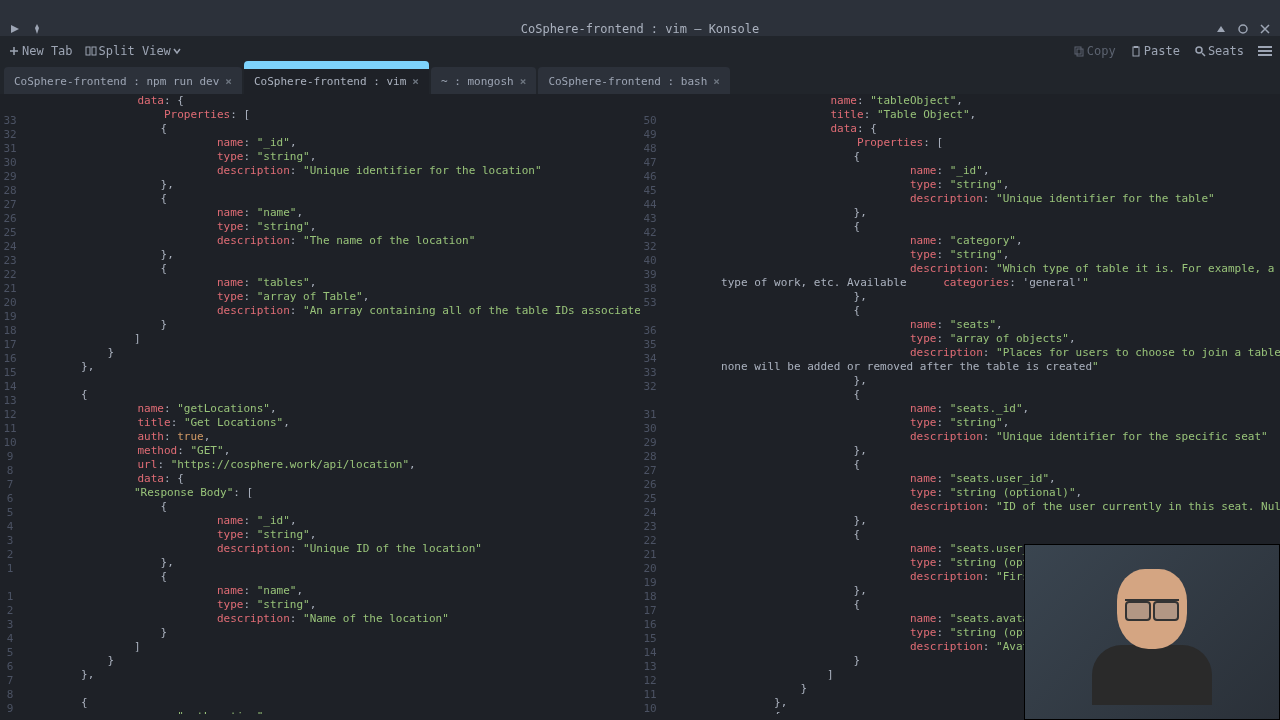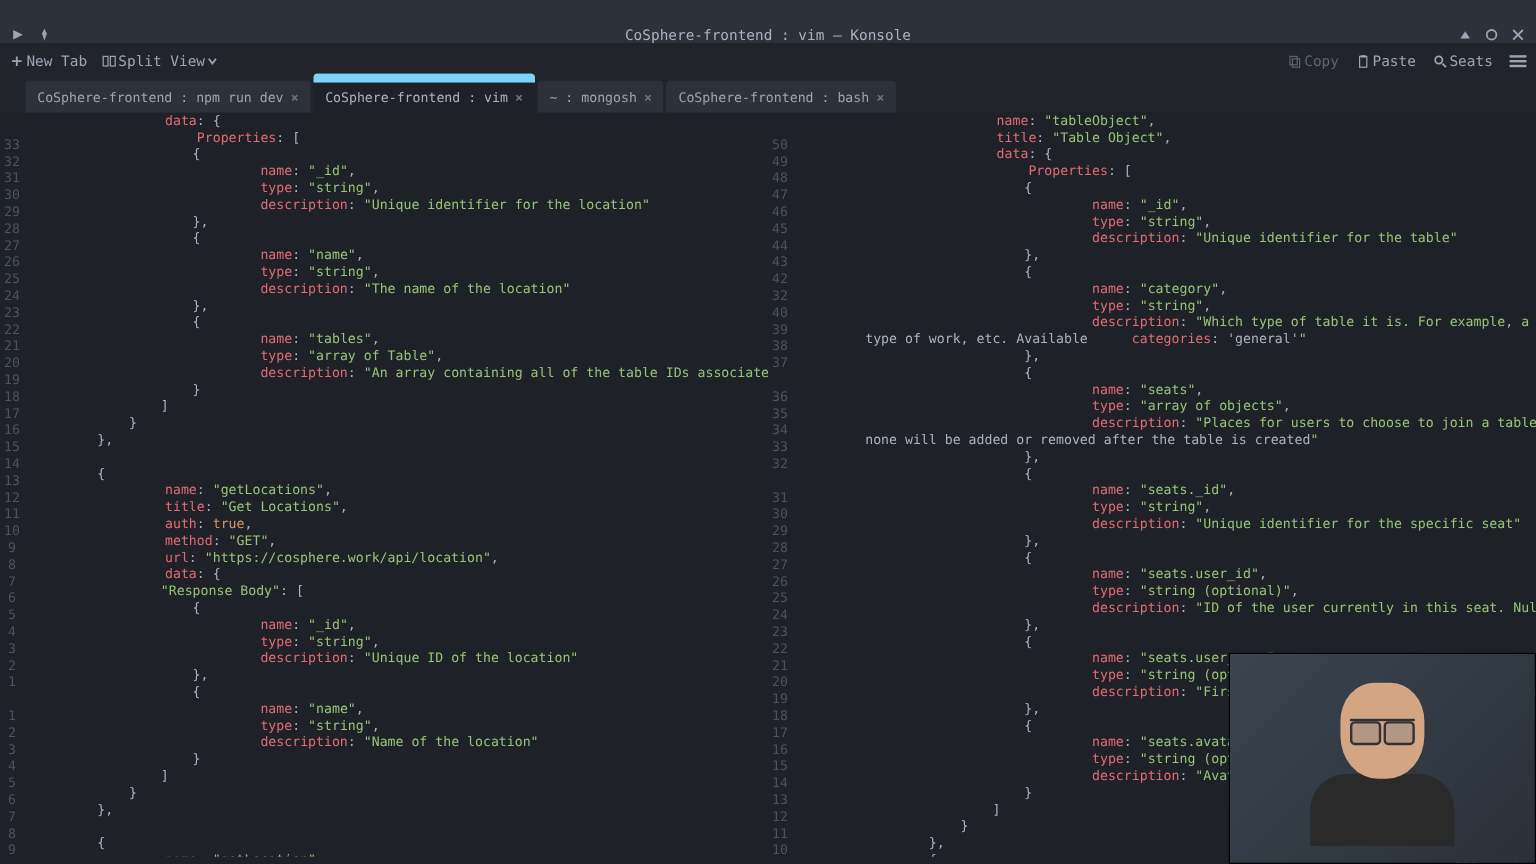--- a/index.html
+++ b/index.html
@@ -33,21 +33,21 @@
   gap: 12px;
 }
 .toolbar-group { display: flex; align-items: center; gap: 2px; color: #9da5b4; font-size: 12px; }
 .toolbar-right { margin-left: auto; display: flex; gap: 14px; align-items: center; }
 .disabled { color: #5c6370; }
 .tabbar {
   height: 28px;
   background: #21252b;
   display: flex;
   align-items: flex-end;
-  padding: 0 21px;
+  padding: 0 4px;
 }
 .tab {
   padding: 6px 10px;
   background: #2c313a;
   color: #9da5b4;
   font-size: 11px;
   margin-right: 2px;
   border-radius: 4px 4px 0 0;
   display: flex;
   align-items: center;
@@ -356,21 +356,21 @@
         <div>47</div>
         <div>46</div>
         <div>45</div>
         <div>44</div>
         <div>43</div>
         <div>42</div>
         <div>32</div>
         <div>40</div>
         <div>39</div>
         <div>38</div>
-        <div>37</div>
+        <div>53</div>
         <div></div>
         <div>36</div>
         <div>35</div>
         <div>34</div>
         <div>33</div>
         <div>32</div>
         <div></div>
         <div>31</div>
         <div>30</div>
         <div>29</div>

